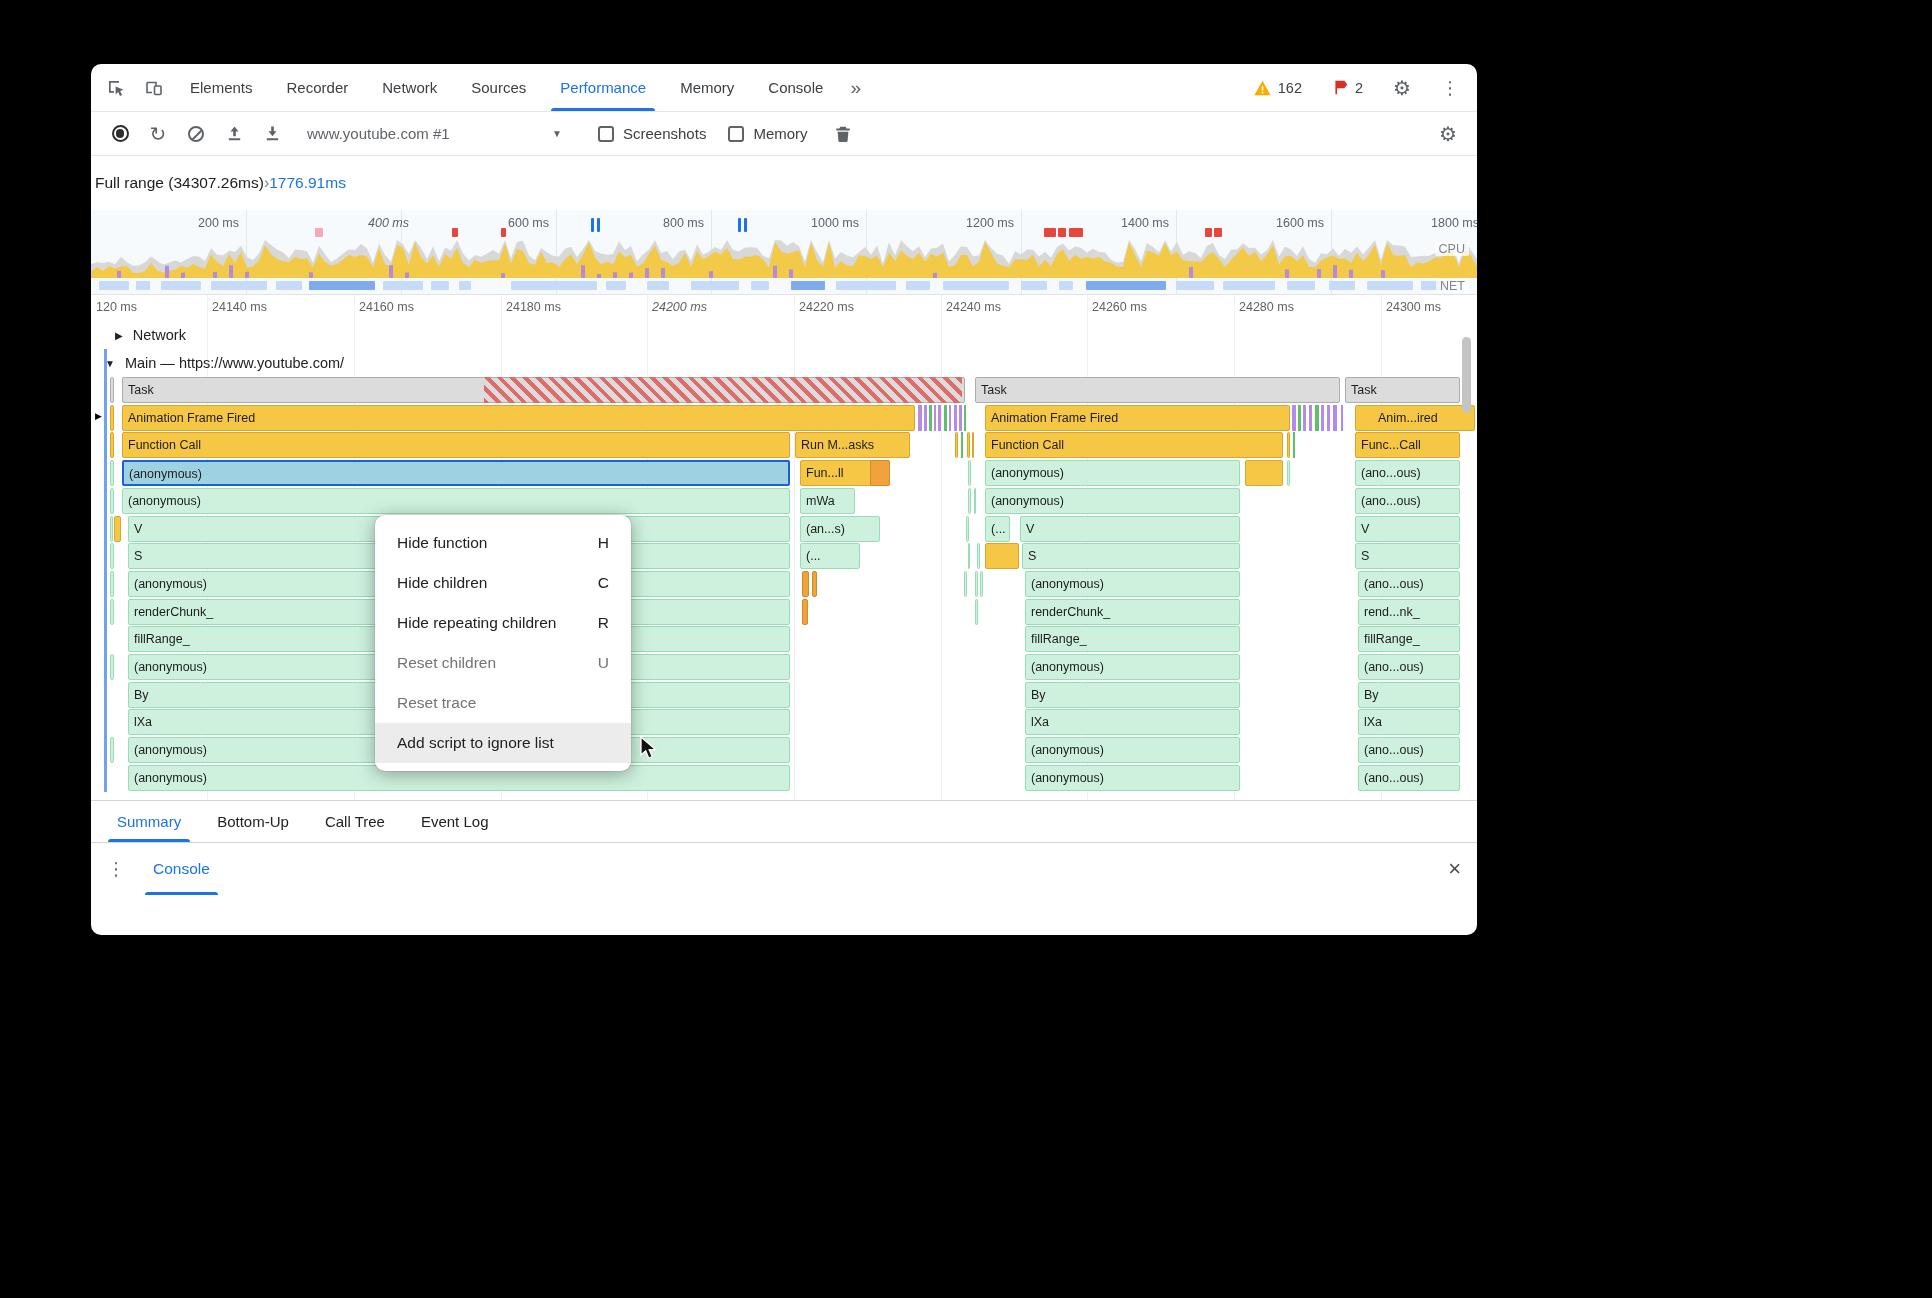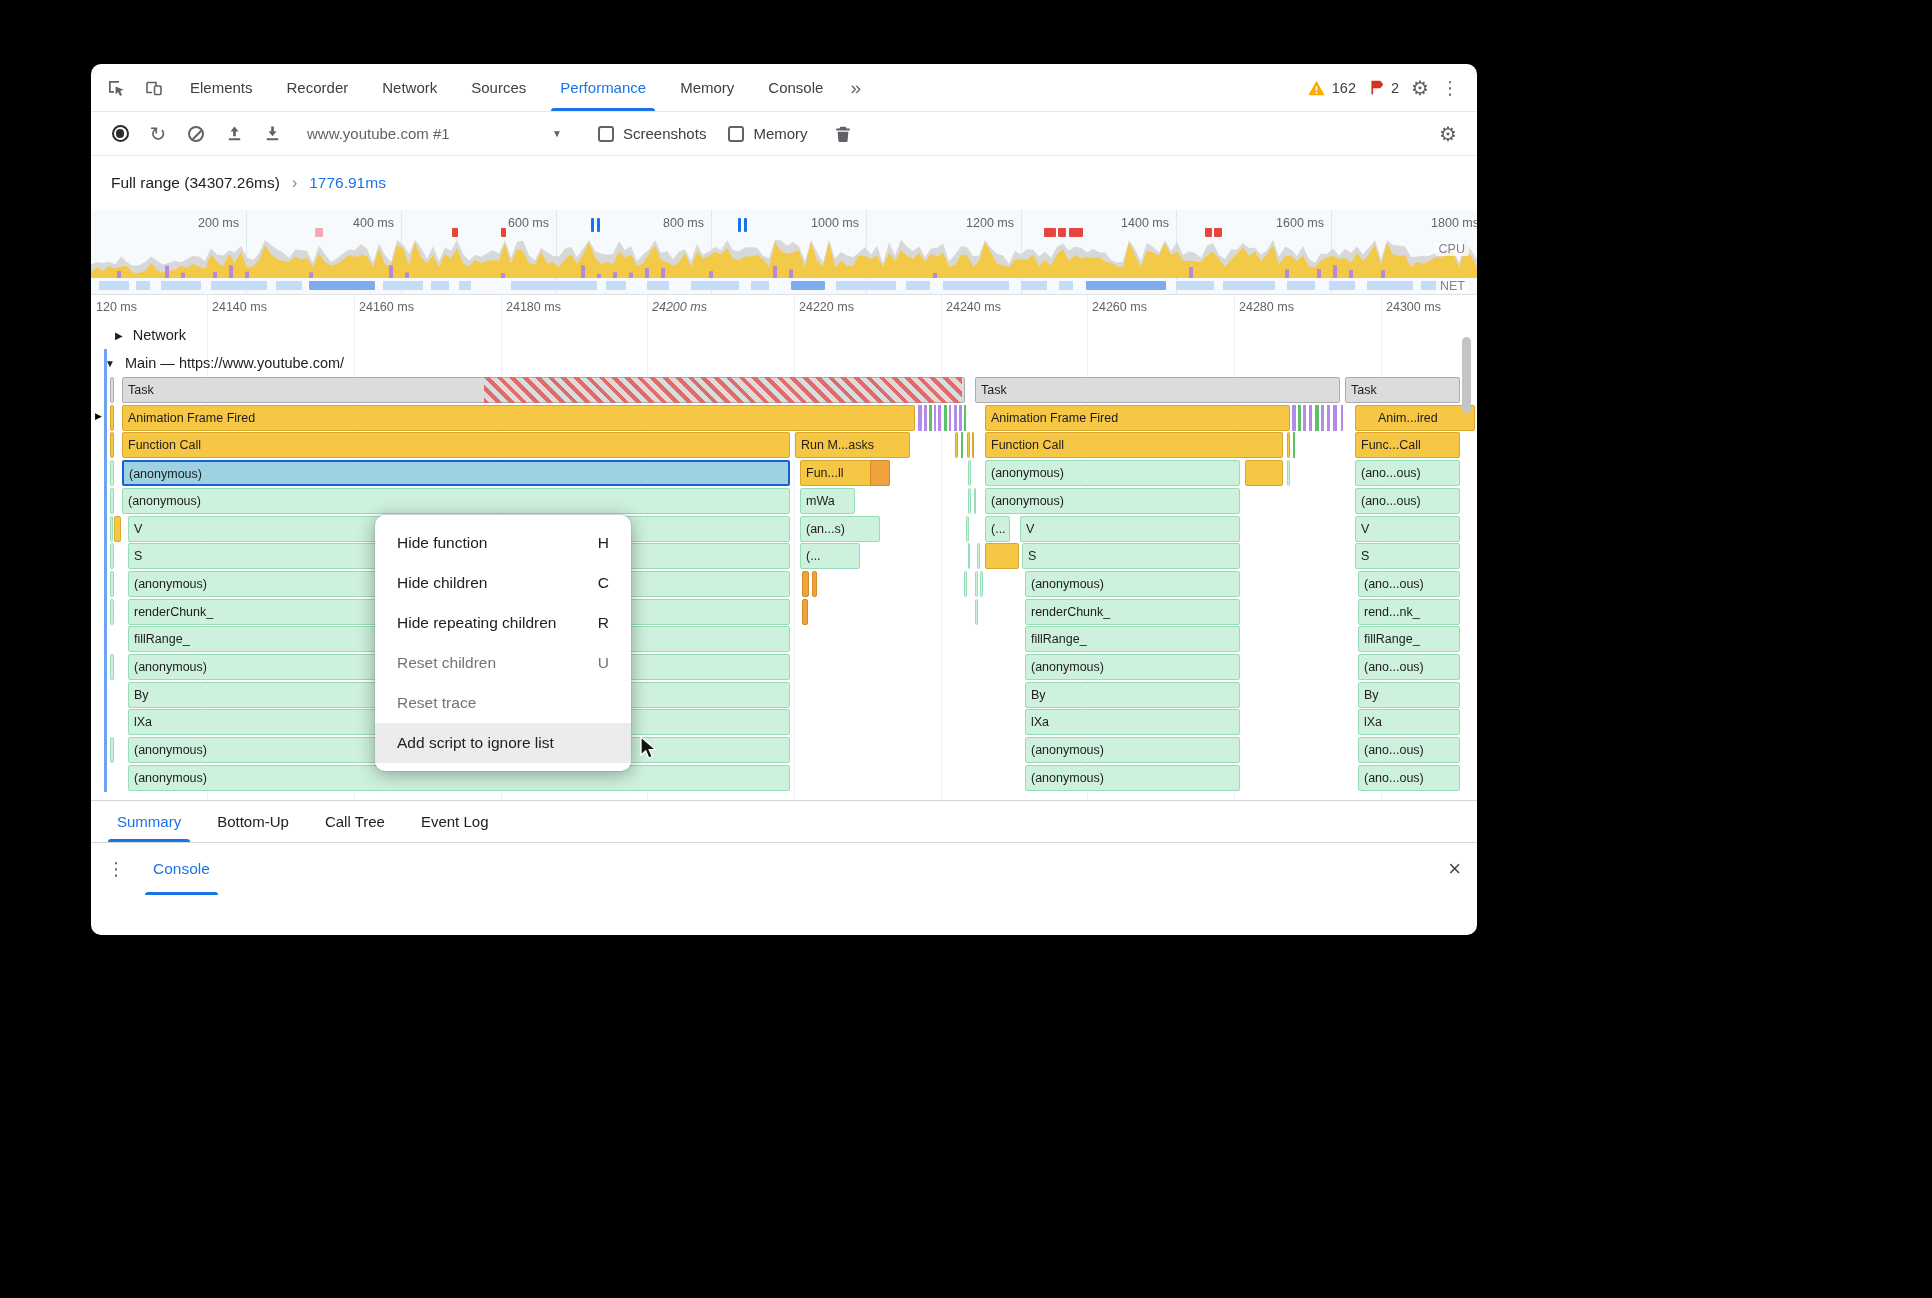--- a/index.html
+++ b/index.html
@@ -14,38 +14,38 @@
   .tl i{width:14px;height:14px;border-radius:50%;display:block}
   .tl .r{background:#ff5f57}.tl .y{background:#febc2e}.tl .g{background:#28c840}
   .title{font-size:16px;font-weight:bold;color:#3a3a3a}
   
   .tabbar{height:48px;display:flex;align-items:stretch;border-bottom:1px solid #e6e6e6;padding:0 6px}
   .tbicon{width:38px;display:flex;align-items:center;justify-content:center;color:#5f6368}
   .tab{display:flex;align-items:center;padding:0 17px;font-size:15px;color:#3c4043;position:relative}
   .tab.active{color:#1a73e8}
   .tab.active::after{content:"";position:absolute;left:8px;right:8px;bottom:0;height:3px;background:#1a73e8;border-radius:3px 3px 0 0}
   .tab-more{display:flex;align-items:center;padding:0 10px;color:#5f6368;font-size:19px}
-  .tab-right{margin-left:auto;display:flex;align-items:center;gap:12px;padding-right:12px}
+  .tab-right{margin-left:auto;display:flex;align-items:center;gap:30px;padding-right:12px}
   .badge{display:flex;align-items:center;gap:6px;font-size:14.5px;color:#3c4043}
   .gearch{font-size:20px;color:#5f6368}
   .kebab{font-size:18px;color:#5f6368}
   
   .toolbar{height:44px;display:flex;align-items:center;border-bottom:1px solid #e6e6e6;padding:0 12px;gap:4px}
   .icon-btn{width:34px;height:32px;display:flex;align-items:center;justify-content:center;color:#5f6368;font-size:20px}
   .record{width:17px;height:17px;border-radius:50%;border:2.5px solid #2d2d2d;position:relative}
   .record::after{content:"";position:absolute;inset:2.2px;background:#2d2d2d;border-radius:50%}
   .block{width:16px;height:16px;border:2px solid #5f6368;border-radius:50%;position:relative;overflow:hidden}
   .block::after{content:"";position:absolute;left:-2px;top:5.5px;width:20px;height:2px;background:#5f6368;transform:rotate(-45deg)}
   .history{display:flex;align-items:center;justify-content:space-between;width:255px;color:#5f6368;font-size:15px;margin:0 14px}
   .caret{font-size:10px;color:#5f6368}
   .check{display:flex;align-items:center;gap:9px;font-size:15px;color:#3c4043;margin-left:18px}
   .cb{width:16px;height:16px;border:2px solid #5f6368;border-radius:3px;background:#fff}
   .push{margin-left:auto}
   
-  .rangebar{height:54px;display:flex;align-items:center;gap:12px;padding:0 20px;font-size:15.5px}
+  .rangebar{height:54px;display:flex;align-items:center;padding:0 4px;font-size:15.5px}
   .chev{color:#80868b;font-size:16px}
   .sel-range{color:#1a73e8}
   
   .overview{position:relative;height:85px;background:#f7fafd;border-bottom:1px solid #dfe3e8;overflow:hidden}
   .otick{position:absolute;top:6px;width:58px;text-align:right;font-size:12.5px;color:#5f6368}
   .ogline{position:absolute;top:0;bottom:0;width:1px;background:#e2e8f2}
   .omark{position:absolute;top:18px;height:9px;background:#e8453c;border-radius:1px}
   .omark.pink{background:#f4a9b8}
   .cpuchart{position:absolute;left:0;top:28px}
   .handle{position:absolute;top:8px;display:flex;gap:2.5px}
@@ -194,21 +194,21 @@
         <div class="ogline" style="left: 310px;"></div>
         <div class="ogline" style="left: 465px;"></div>
         <div class="ogline" style="left: 620px;"></div>
         <div class="ogline" style="left: 775px;"></div>
         <div class="ogline" style="left: 930px;"></div>
         <div class="ogline" style="left: 1085px;"></div>
         <div class="ogline" style="left: 1240px;"></div>
       </div>
     <div id="ov-ruler">
         <div class="otick" style="left: 90px;">200 ms</div>
-        <div class="otick" style="left: 245px;">400 ms</div>
+        <div class="otick" style="left: 260px; font-style: italic;">400 ms</div>
         <div class="otick" style="left: 400px;">600 ms</div>
         <div class="otick" style="left: 555px;">800 ms</div>
         <div class="otick" style="left: 710px;">1000 ms</div>
         <div class="otick" style="left: 865px;">1200 ms</div>
         <div class="otick" style="left: 1020px;">1400 ms</div>
         <div class="otick" style="left: 1175px;">1600 ms</div>
         <div class="otick" style="left: 1330px;">1800 ms</div>
       </div>
     <div id="ov-marks">
         <div class="omark pink" style="left: 224px; width: 8px;"></div>

